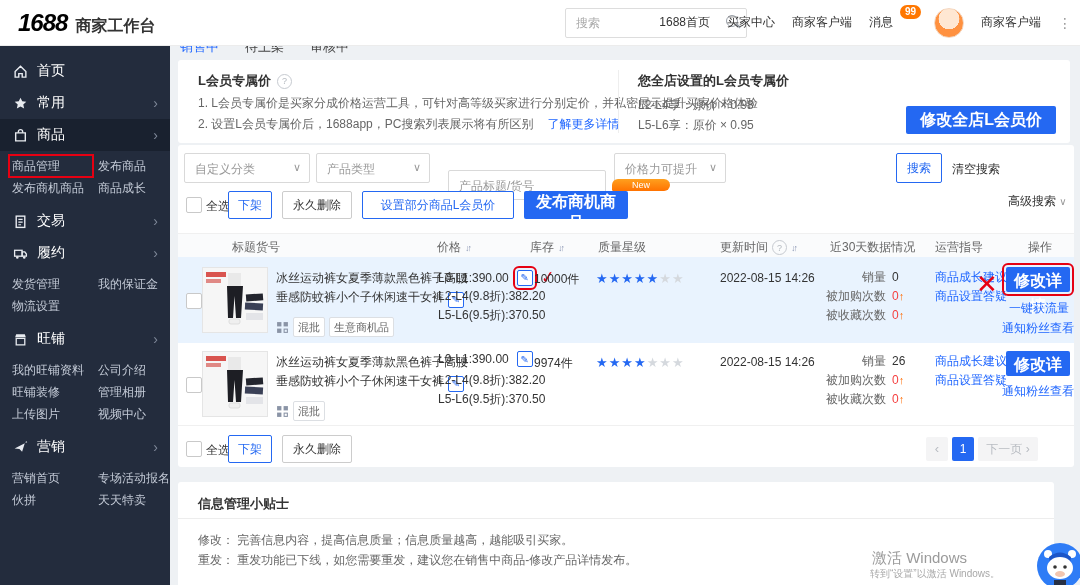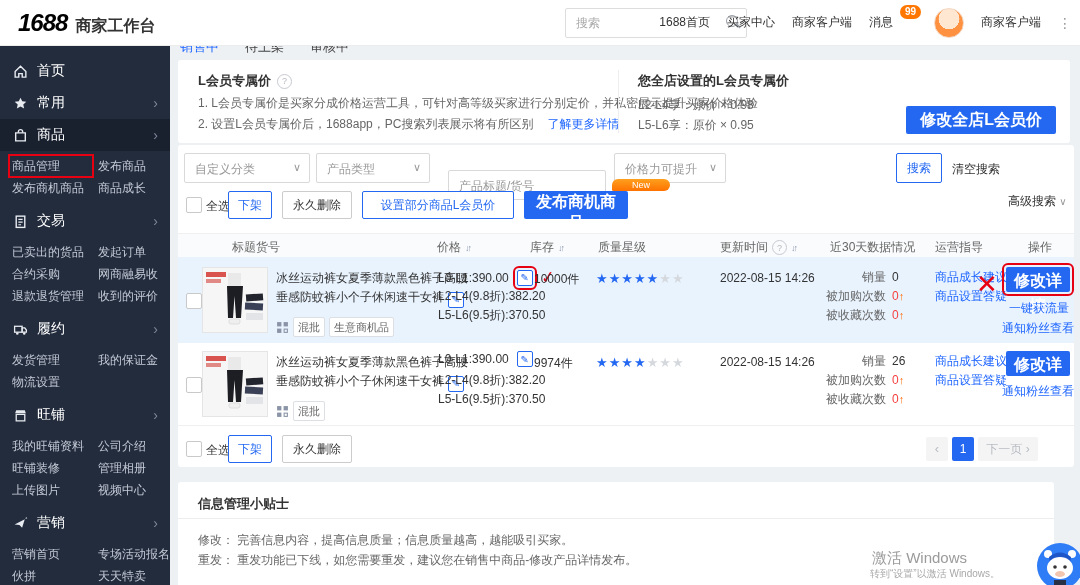--- a/index.html
+++ b/index.html
@@ -169,28 +169,20 @@
     <div class="sb-sec">
       <span class="sb-ic">
         <svg width="15" height="15" viewBox="0 0 14 14">
             <rect x="3" y="2" width="8" height="10.5" fill="none" stroke="#e8ebf0" stroke-width="1.3"></rect>
             <path d="M5 5 H9 M5 7.5 H9 M5 10 H7.5" stroke="#e8ebf0" stroke-width="1.1"></path>
           </svg>
       </span>
       <span class="sb-lb">交易</span>
       <span class="sb-chev">›</span>
     </div>
-    <div class="sb-grid">
-      <span class="sb-sub">已卖出的货品</span>
-      <span class="sb-sub">发起订单</span>
-      <span class="sb-sub">合约采购</span>
-      <span class="sb-sub">网商融易收</span>
-      <span class="sb-sub">退款退货管理</span>
-      <span class="sb-sub">收到的评价</span>
-    </div>
 
     <div class="sb-sec">
       <span class="sb-ic">
         <svg width="15" height="15" viewBox="0 0 14 14">
             <rect x="1.5" y="4" width="7" height="5.5" fill="none" stroke="#e8ebf0" stroke-width="1.2"></rect>
             <path d="M8.5 5.5 H11 L12.5 7.5 V9.5 H8.5 Z" fill="none" stroke="#e8ebf0" stroke-width="1.2"></path>
             <circle cx="4" cy="10.8" r="1.2" fill="#e8ebf0"></circle>
             <circle cx="10.5" cy="10.8" r="1.2" fill="#e8ebf0"></circle>
           </svg>
       </span>

